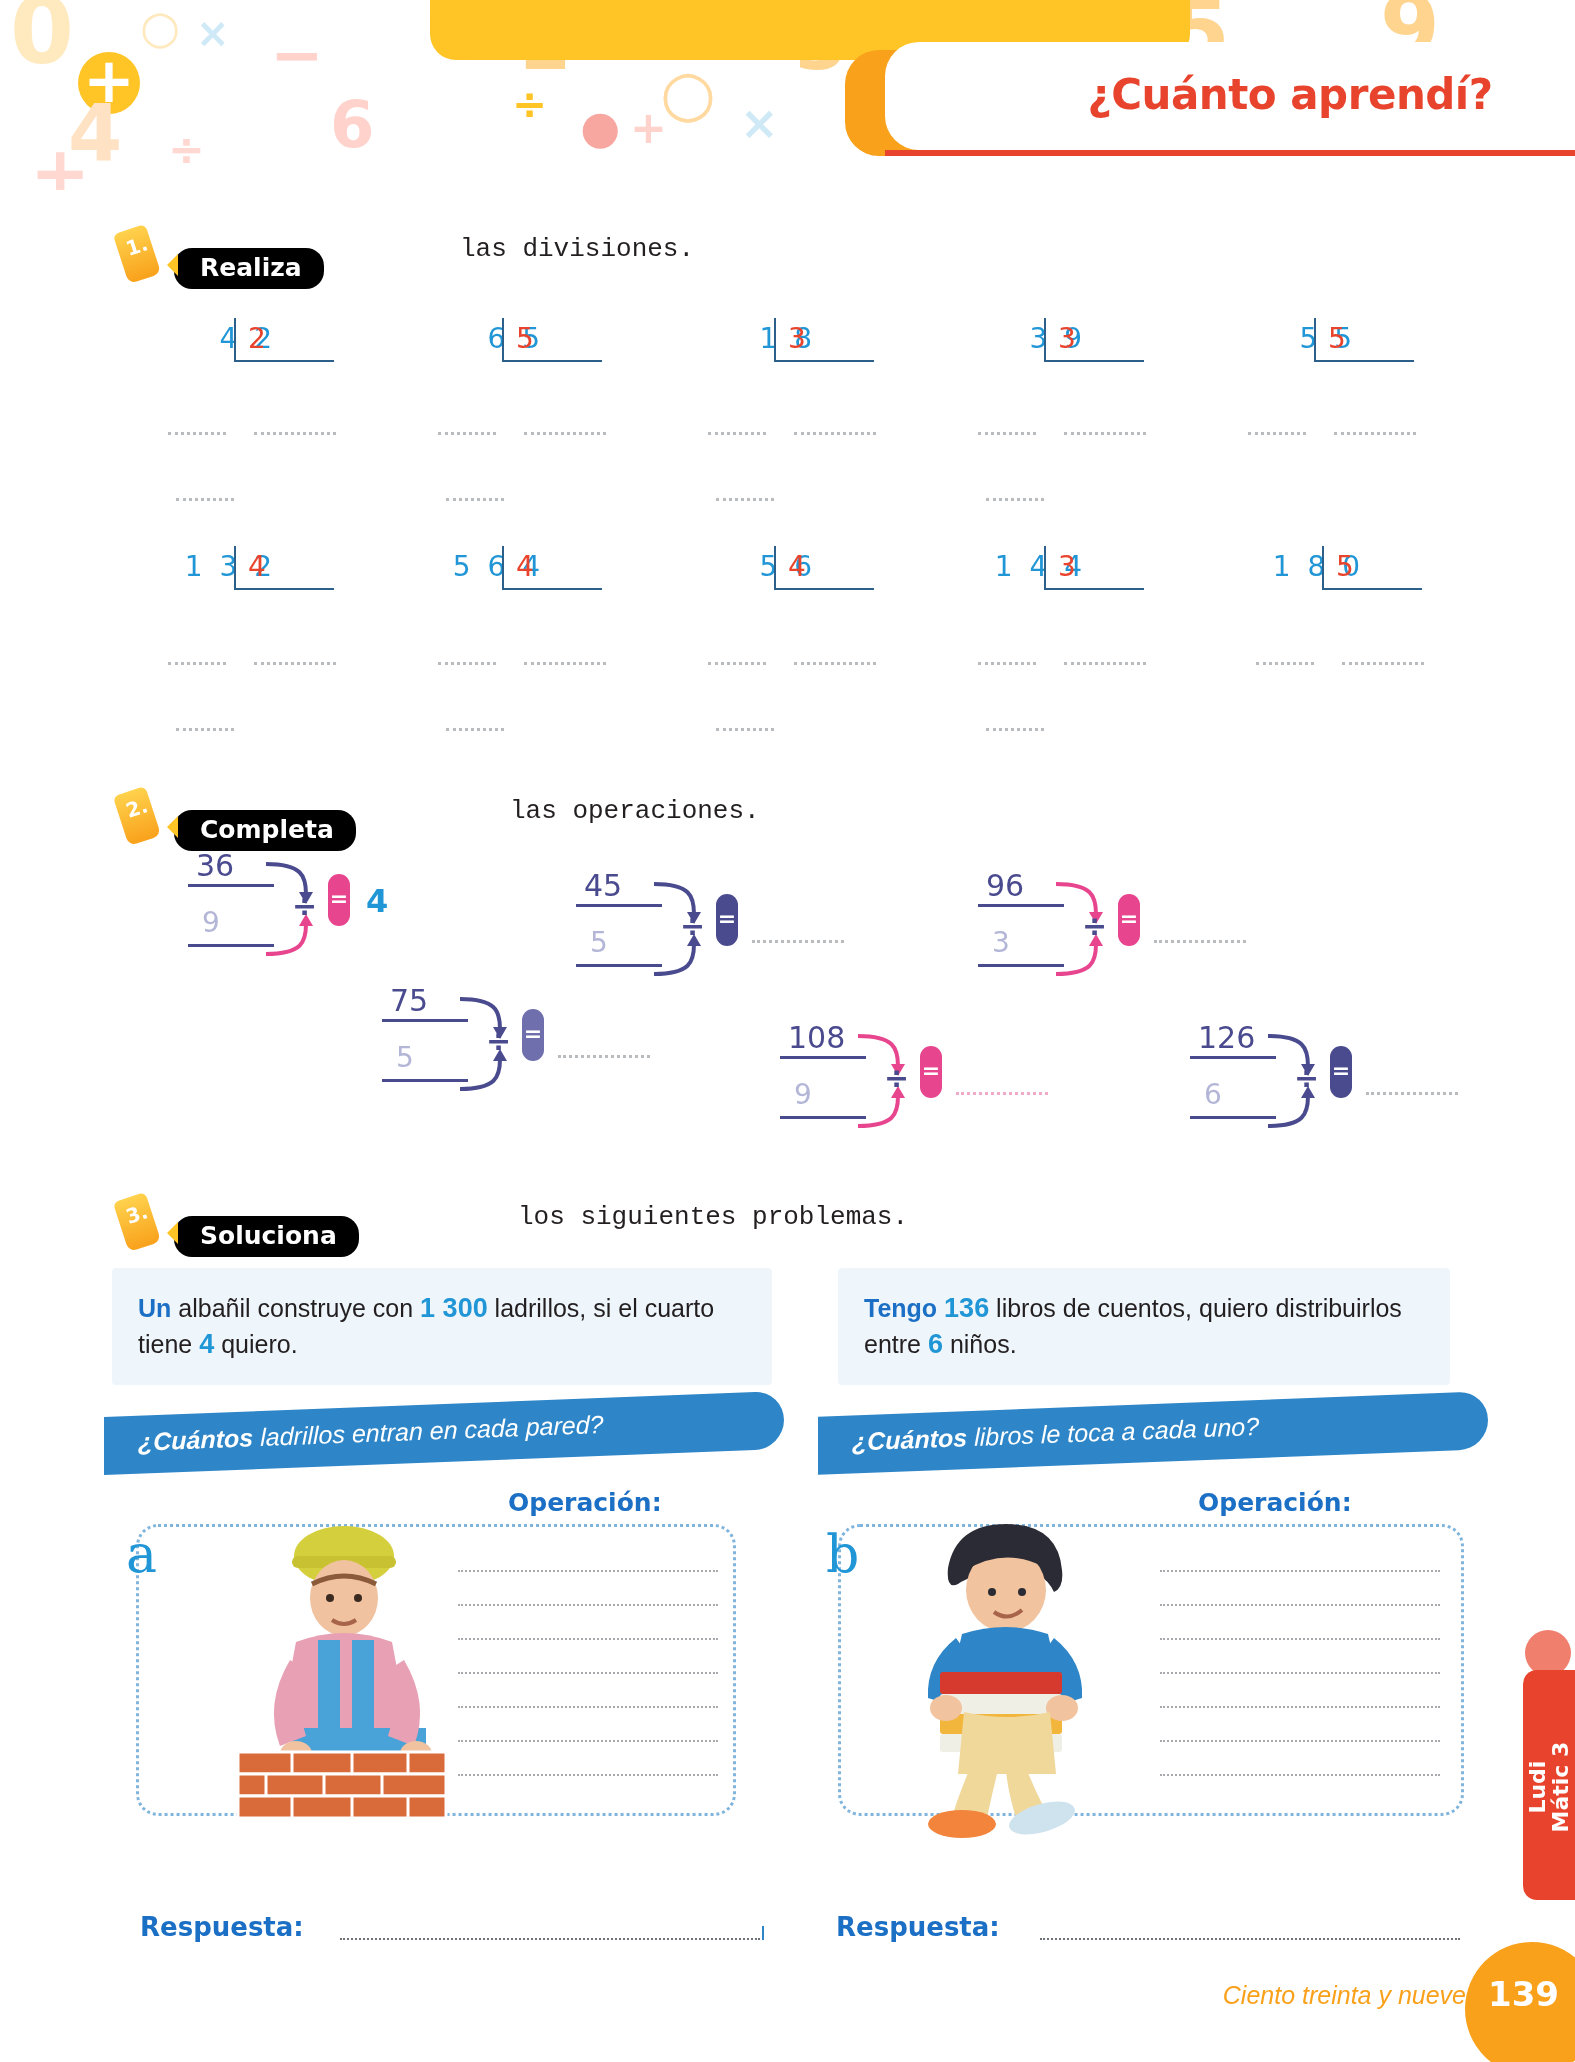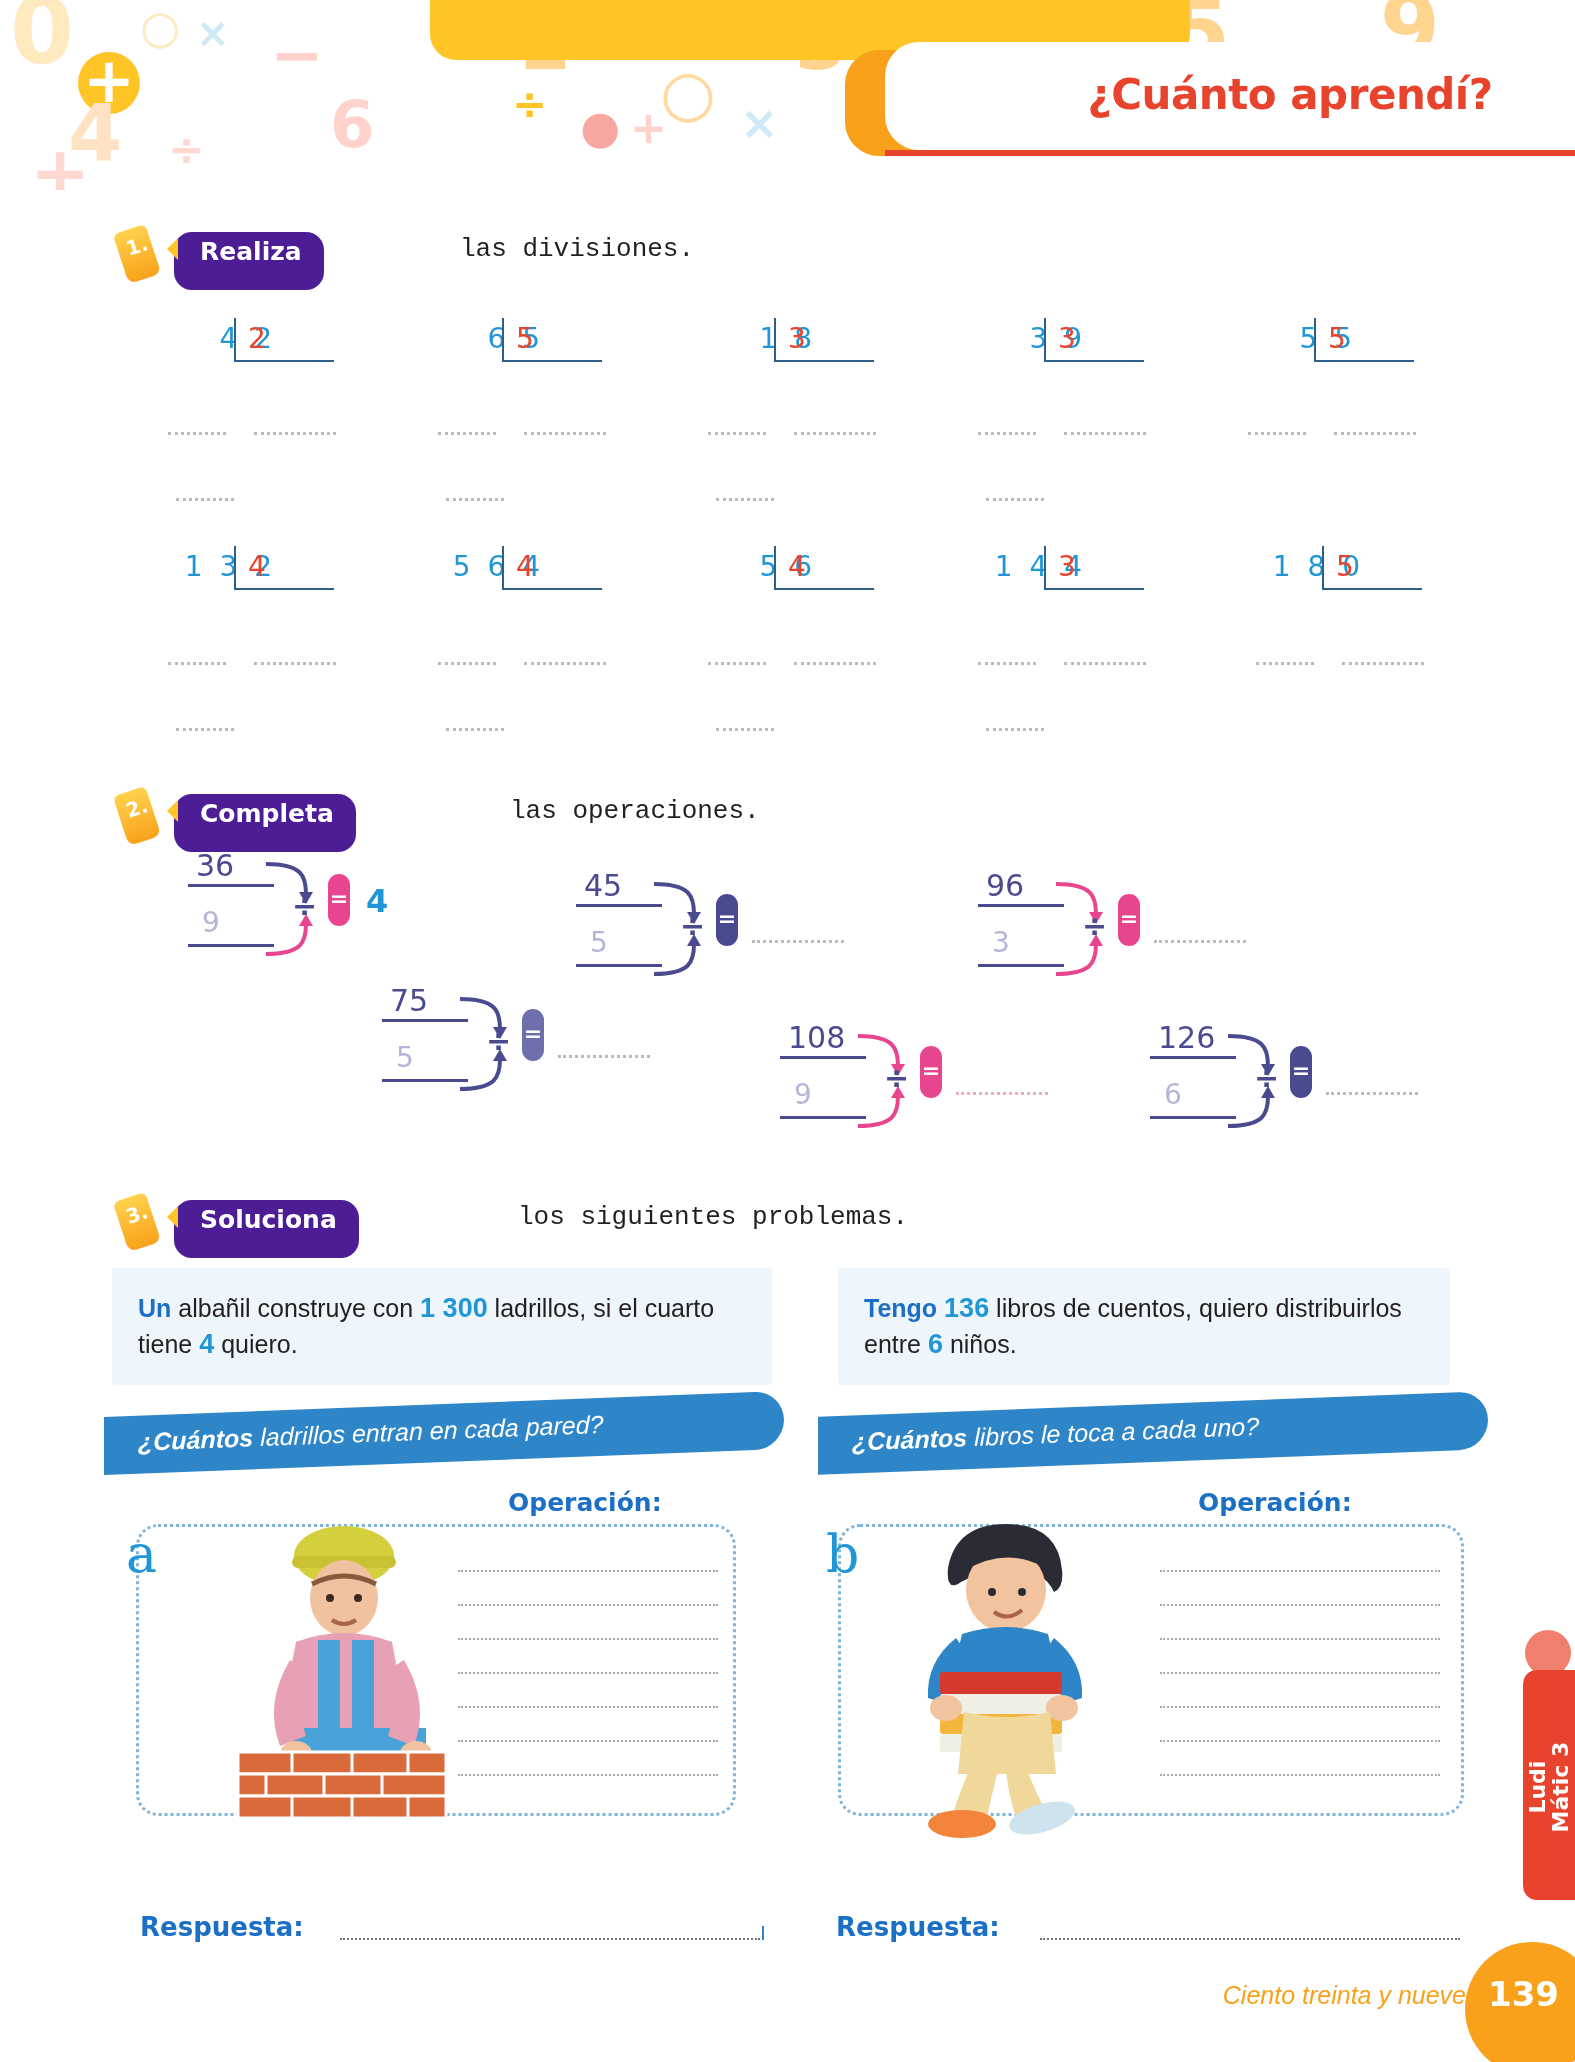--- a/index.html
+++ b/index.html
@@ -76,24 +76,24 @@
     border-radius:6px 6px 8px 8px;
     transform:rotate(-18deg);
   }
   .num-badge .pinnum {
     position:absolute; left:14px; top:6px;
     color:#ffffff; font-size:20px; font-weight:bold;
     transform:rotate(-18deg);
     font-family:"DejaVu Sans", sans-serif;
   }
   .verb {
-    position:absolute; left:62px; top:4px;
-    background:#4c1d95;
+    position:absolute; left:62px; top:20px;
+    background:#000000;
     color:#ffffff; font-weight:bold; font-size:25px;
-    padding:5px 22px 24px 26px;
+    padding:5px 22px 7px 26px;
     border-radius:18px;
     font-family:"DejaVu Sans", sans-serif;
   }
   .verb:before {
     content:""; position:absolute; left:-18px; top:6px;
     border:11px solid transparent; border-right-color:#ffc425;
   }
   .instr-text {
     position:absolute; top:6px;
     font-size:26px; color:#231f20;font-family:Liberation Mono, monospace;
@@ -467,21 +467,21 @@
     <path d="M4 98 C40 98, 44 86, 44 68" stroke="#e8458f" stroke-width="4" fill="none"></path>
     <path d="M44 58 l-7 12 l14 0 z" fill="#e8458f"></path>
   </svg>
   <div class="divsign">÷</div>
   <div class="capsule" style="background:#e8458f;">
     <div class="eq">=</div>
   </div>
   <div class="resline" style="border-bottom-color:#f0a9c6;"></div>
 </div>
 
-<div class="flow" style="left:1150px; top:1020px;">
+<div class="flow" style="left:1190px; top:1020px;">
   <div class="top-num">126</div>
   <div class="top-rule"></div>
   <div class="bot-num">6</div>
   <div class="bot-rule"></div>
   <svg class="arrowsvg" width="70" height="106" viewBox="0 0 70 106">
     <path d="M4 8 C40 8, 44 20, 44 38" stroke="#4a4a8f" stroke-width="4" fill="none"></path>
     <path d="M44 48 l-7 -12 l14 0 z" fill="#4a4a8f"></path>
     <path d="M4 98 C40 98, 44 86, 44 68" stroke="#4a4a8f" stroke-width="4" fill="none"></path>
     <path d="M44 58 l-7 12 l14 0 z" fill="#4a4a8f"></path>
   </svg>

